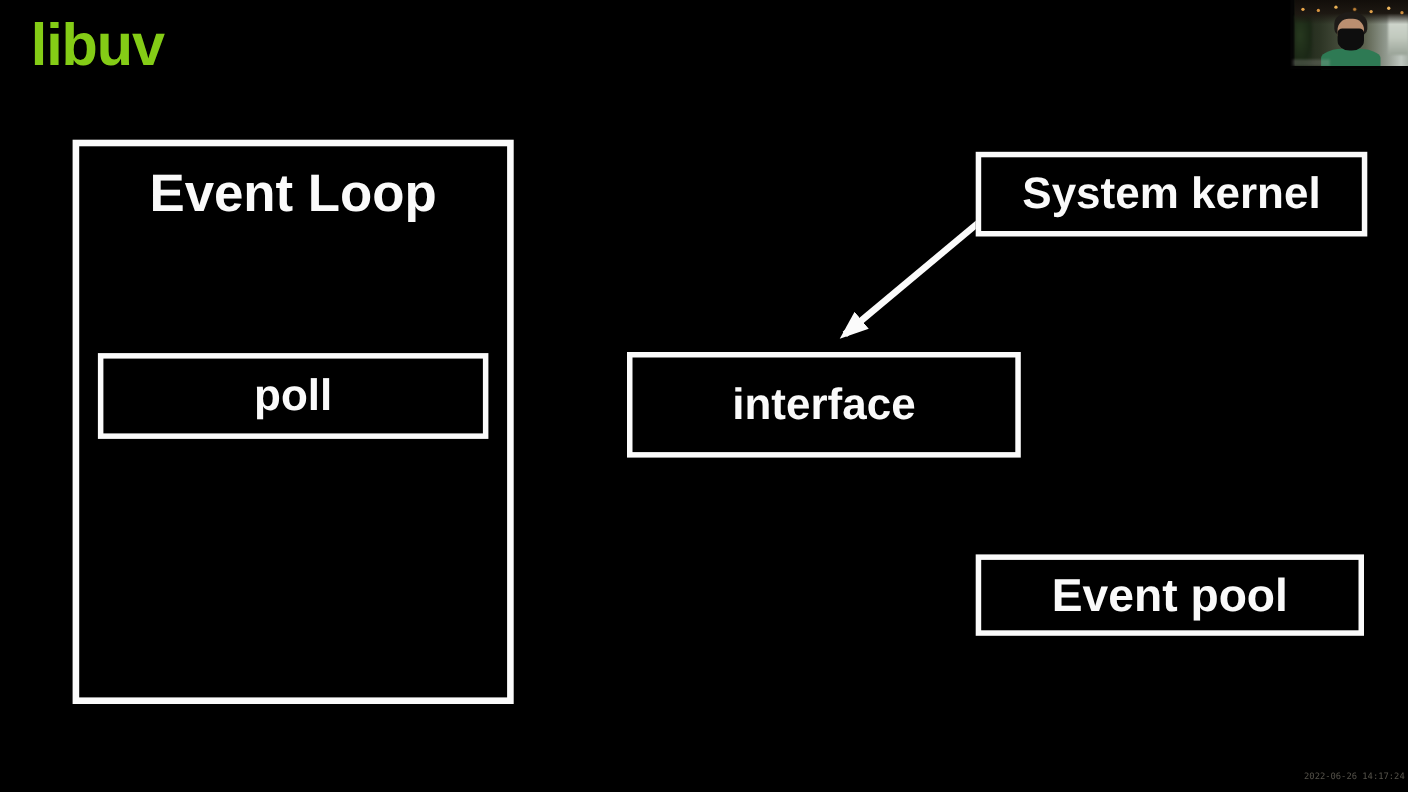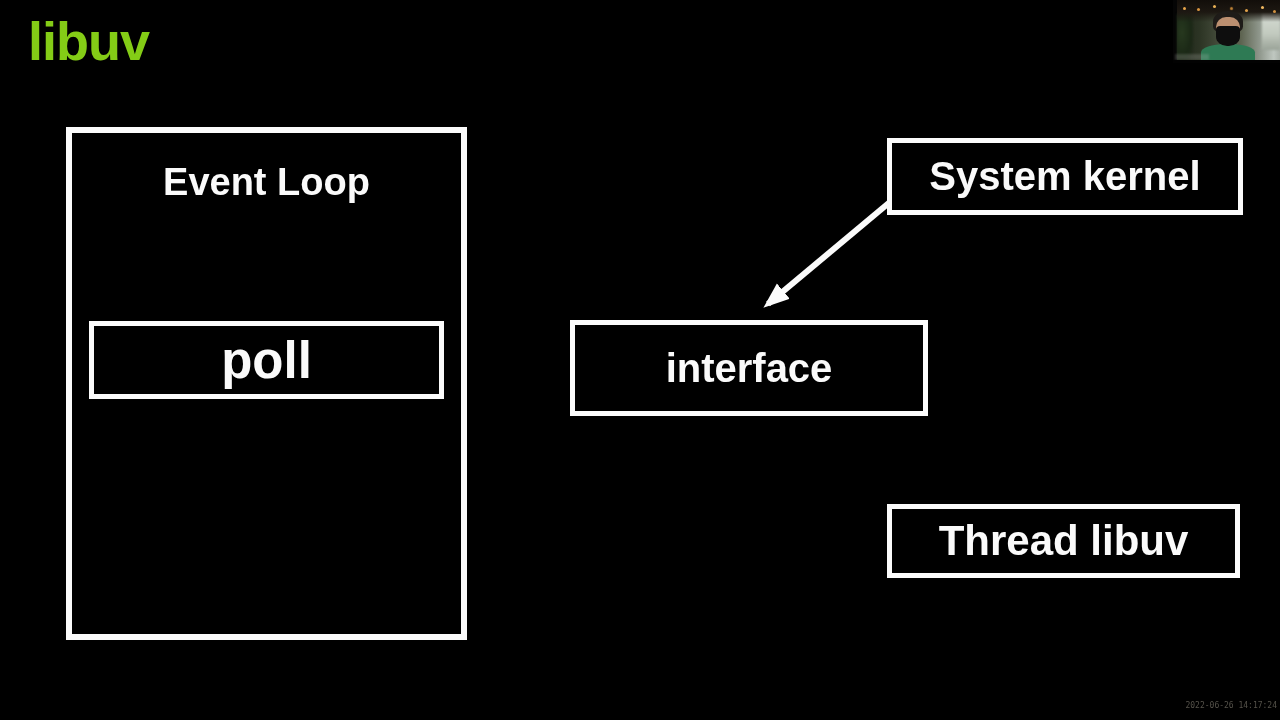--- a/index.html
+++ b/index.html
@@ -39,30 +39,30 @@
   }
   .event-loop {
     left: 66px;
     top: 127px;
     width: 401px;
     height: 513px;
     border-width: 6px;
     align-items: flex-start;
   }
   .event-loop .label {
-    font-size: 38px;
-    margin-top: 28px;
+    font-size: 48px;
+    margin-top: 16px;
   }
   .poll {
     left: 89px;
     top: 321px;
     width: 355px;
     height: 78px;
   }
-  .poll .label { font-size: 51px; }
+  .poll .label { font-size: 40px; }
   .interface {
     left: 570px;
     top: 320px;
     width: 358px;
     height: 96px;
   }
   .interface .label { font-size: 40px; }
   .system-kernel {
     left: 887px;
     top: 138px;
@@ -207,21 +207,21 @@
 
   <div class="dbox interface">
     <span class="label">interface</span>
   </div>
 
   <div class="dbox system-kernel">
     <span class="label">System kernel</span>
   </div>
 
   <div class="dbox thread-pool">
-    <span class="label">Thread libuv</span>
+    <span class="label">Event pool</span>
   </div>
 
   <div class="webcam">
     <div class="wc-scene"></div>
     <div class="wc-plant"></div>
     <div class="wc-window"></div>
     <div class="wc-ceiling"></div>
     <div class="wc-light"></div>
     <div class="wc-shirt"></div>
     <div class="wc-hair"></div>

